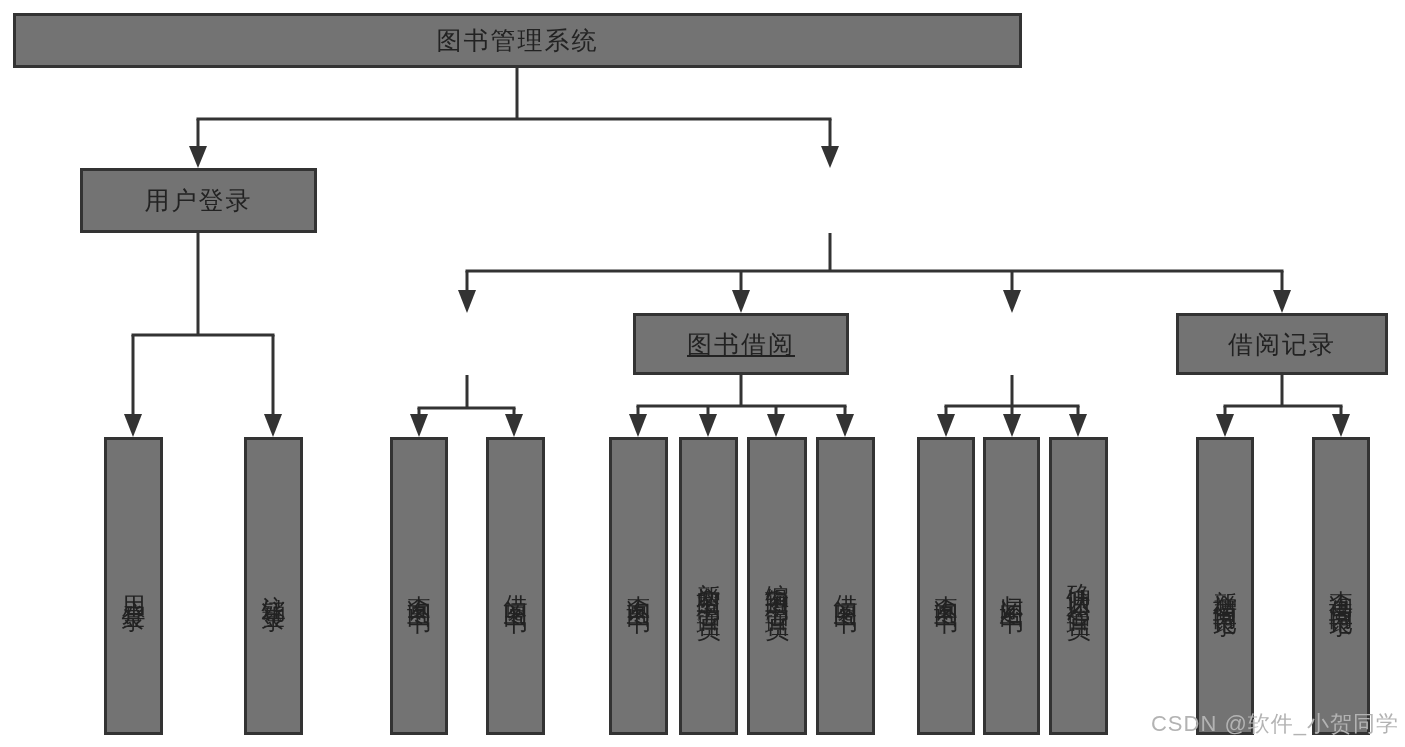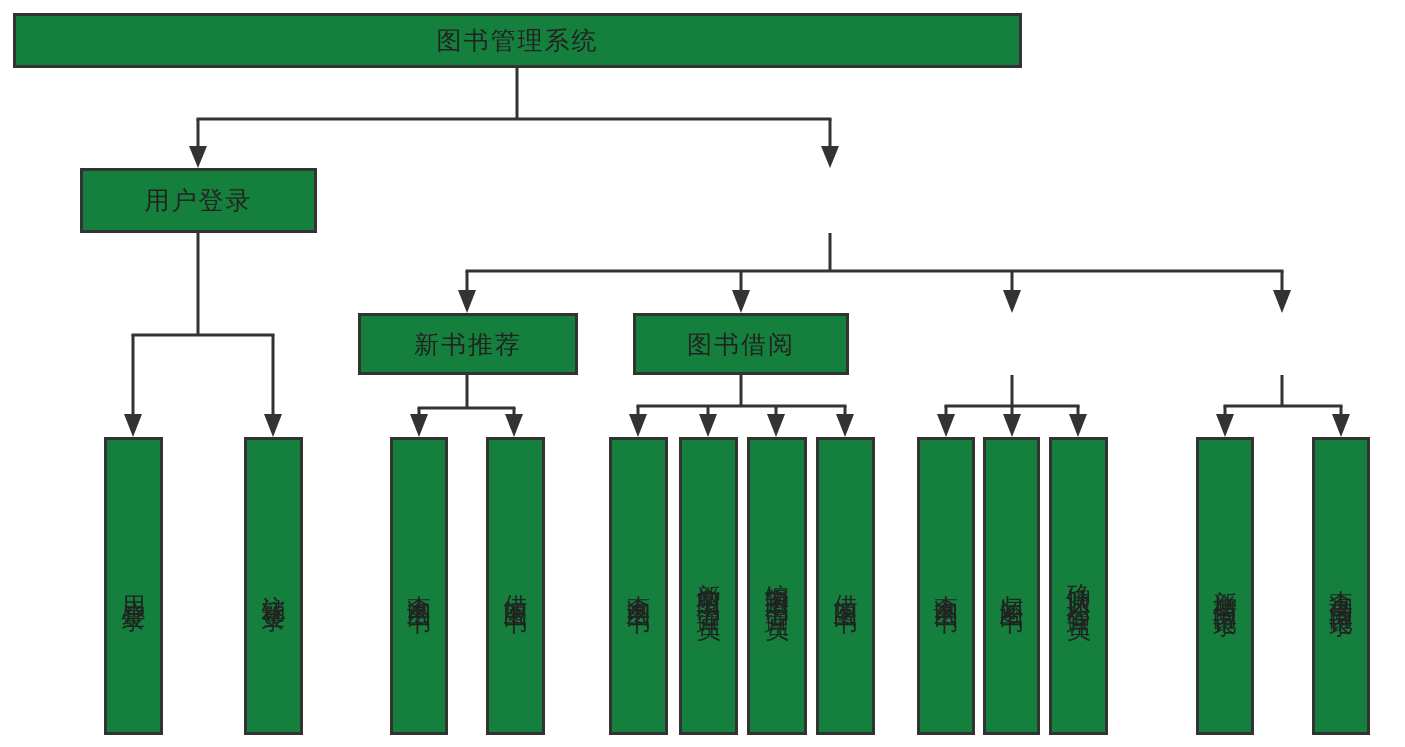--- a/index.html
+++ b/index.html
@@ -4,21 +4,21 @@
 <style>
   html,body{margin:0;padding:0;background:#fff;}
   #canvas{
     position:relative;width:1405px;height:747px;background:var(--background,#fff);
     font-family:"Liberation Sans","DejaVu Sans",sans-serif;overflow:hidden;
   }
   #connector{position:absolute;left:0;top:0;z-index:0;}
   #connector line{stroke:var(--line,#333);stroke-width:3;}
   #connector polygon{fill:var(--line,#333);}
   .node{
-    position:absolute;background:#15803d;border:3px solid var(--line,#333);
+    position:absolute;background:#737373;border:3px solid var(--line,#333);
     box-sizing:border-box;display:flex;align-items:center;justify-content:center;
     color:var(--text,#222);z-index:1;
   }
   .hnode{font-size:25px;letter-spacing:2px;white-space:nowrap;}
   .root{left:13px;top:13px;width:1009px;height:55px;}
   .lvl2{top:168px;height:65px;}
   .lvl3{top:313px;height:62px;}
   .leaf{top:437px;height:298px;}
   .vtext{writing-mode:vertical-rl;text-orientation:mixed;font-size:24px;letter-spacing:5px;line-height:1;}
   #watermark{
@@ -94,25 +94,25 @@
   </svg>
 
   <div class="node hnode root">
     <span>图书管理系统</span>
   </div>
 
   <div class="node hnode lvl2" style="left:80px;width:237px;">
     <span>用户登录</span>
   </div>
 
-  <div class="node hnode lvl3" style="left:358px;width:220px;">
-    <span>新书推荐</span>
+  <div class="node hnode lvl3" style="left:633px;width:216px;text-decoration:underline;">
+    <span>图书借阅</span>
   </div>
-  <div class="node hnode lvl3" style="left:633px;width:216px;">
-    <span>图书借阅</span>
+  <div class="node hnode lvl3" style="left:1176px;width:212px;">
+    <span>借阅记录</span>
   </div>
 
   <div class="node leaf" style="left:104px;width:59px;">
     <span class="vtext">用户登录</span>
   </div>
   <div class="node leaf" style="left:244px;width:59px;">
     <span class="vtext">注销登录</span>
   </div>
 
   <div class="node leaf" style="left:390px;width:58px;">
@@ -145,14 +145,15 @@
     <span class="vtext">确认归还（管理员）</span>
   </div>
 
   <div class="node leaf" style="left:1196px;width:58px;">
     <span class="vtext">新增借阅记录</span>
   </div>
   <div class="node leaf" style="left:1312px;width:58px;">
     <span class="vtext">查询借阅记录</span>
   </div>
 
+  <div id="watermark">CSDN @软件_小贺同学</div>
 
 </div>
 
 </body></html>

